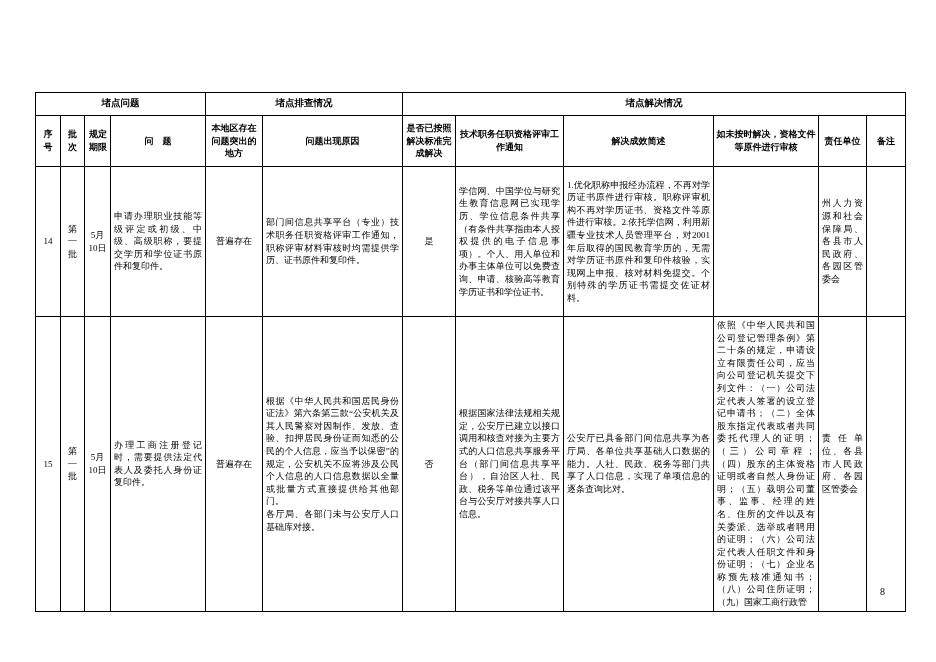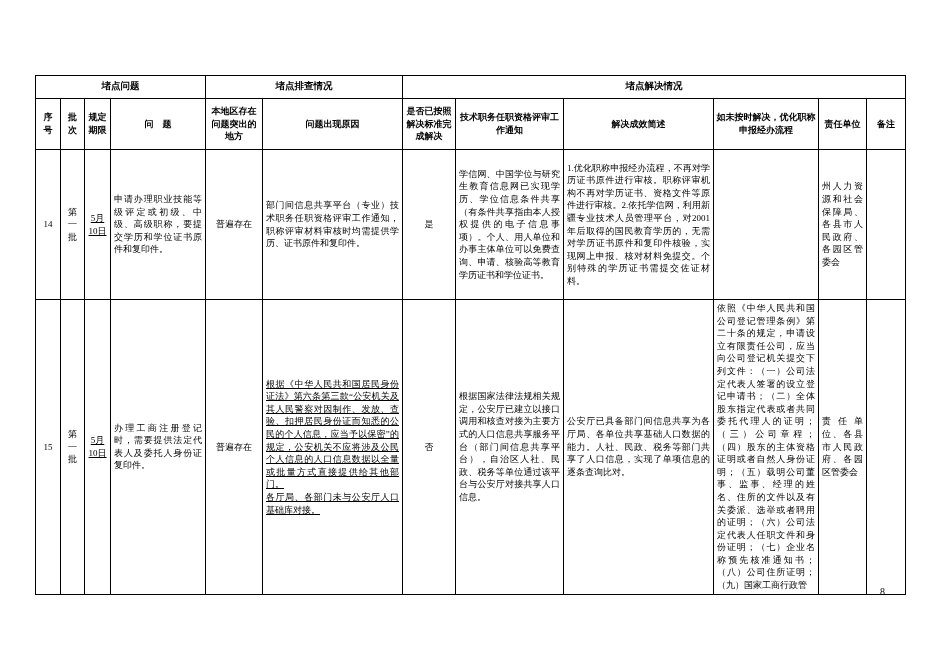--- a/index.html
+++ b/index.html
@@ -6,21 +6,21 @@
   body {
     width: 936px; height: 662px;
     background: #ffffff;
     color: #000;
     font-family: "Liberation Serif", "DejaVu Serif", serif;
     position: relative;
     overflow: hidden;
   }
   .doc-table {
     position: absolute;
-    left: 35px; top: 75px;
+    left: 35px; top: 92px;
     width: 870px;
     border-collapse: collapse;
     table-layout: fixed;
     border: 1.5px solid #000;
   }
   .doc-table th, .doc-table td {
     border: 1px solid #000;
     padding: 2px 3px;
     font-size: 9px;
     line-height: 1.4;
@@ -32,23 +32,23 @@
     font-weight: bold;
     text-align: center;
     padding: 1px 2px;
   }
   .group-row th { font-size: 9.5px; height: 20px; }
   .head-row th { height: 48px; }
   .row-14 { height: 150px; }
   .row-15 { height: 292px; }
   .center { text-align: center; }
   .just { text-align: justify; }
-  .pre { white-space: pre-line; text-decoration: underline; }
+  .pre { white-space: pre-line; }
   .w1 { display: inline-block; width: 1.05em; word-break: break-all; vertical-align: middle; }
-  .w2 { display: inline-block; width: 2.1em; word-break: break-all; vertical-align: middle; }
+  .w2 { display: inline-block; width: 2.1em; word-break: break-all; vertical-align: middle; text-align: right; }
   .page-number {
     position: absolute;
     left: 880px; top: 586px;
     font-size: 10px;
   }
 </style>
 </head>
 <body>
 
 <div>
@@ -79,21 +79,21 @@
     <tr class="head-row">
       <th><span class="w1">序号</span></th>
       <th><span class="w1">批次</span></th>
       <th><span class="w2">规定期限</span></th>
       <th>问　题</th>
       <th>本地区存在问题突出的地方</th>
       <th>问题出现原因</th>
       <th>是否已按照解决标准完成解决</th>
       <th>技术职务任职资格评审工作通知</th>
       <th>解决成效简述</th>
-      <th>如未按时解决，优化职称申报经办流程</th>
+      <th>如未按时解决，资格文件等原件进行审核</th>
       <th>责任单位</th>
       <th>备注</th>
     </tr>
 
     <tr class="row-14">
       <td class="center">14</td>
       <td class="center"><span class="w1">第一批</span></td>
       <td class="center pre">5月
 10日</td>
       <td class="just">申请办理职业技能等级评定或初级、中级、高级职称，要提交学历和学位证书原件和复印件。</td>

